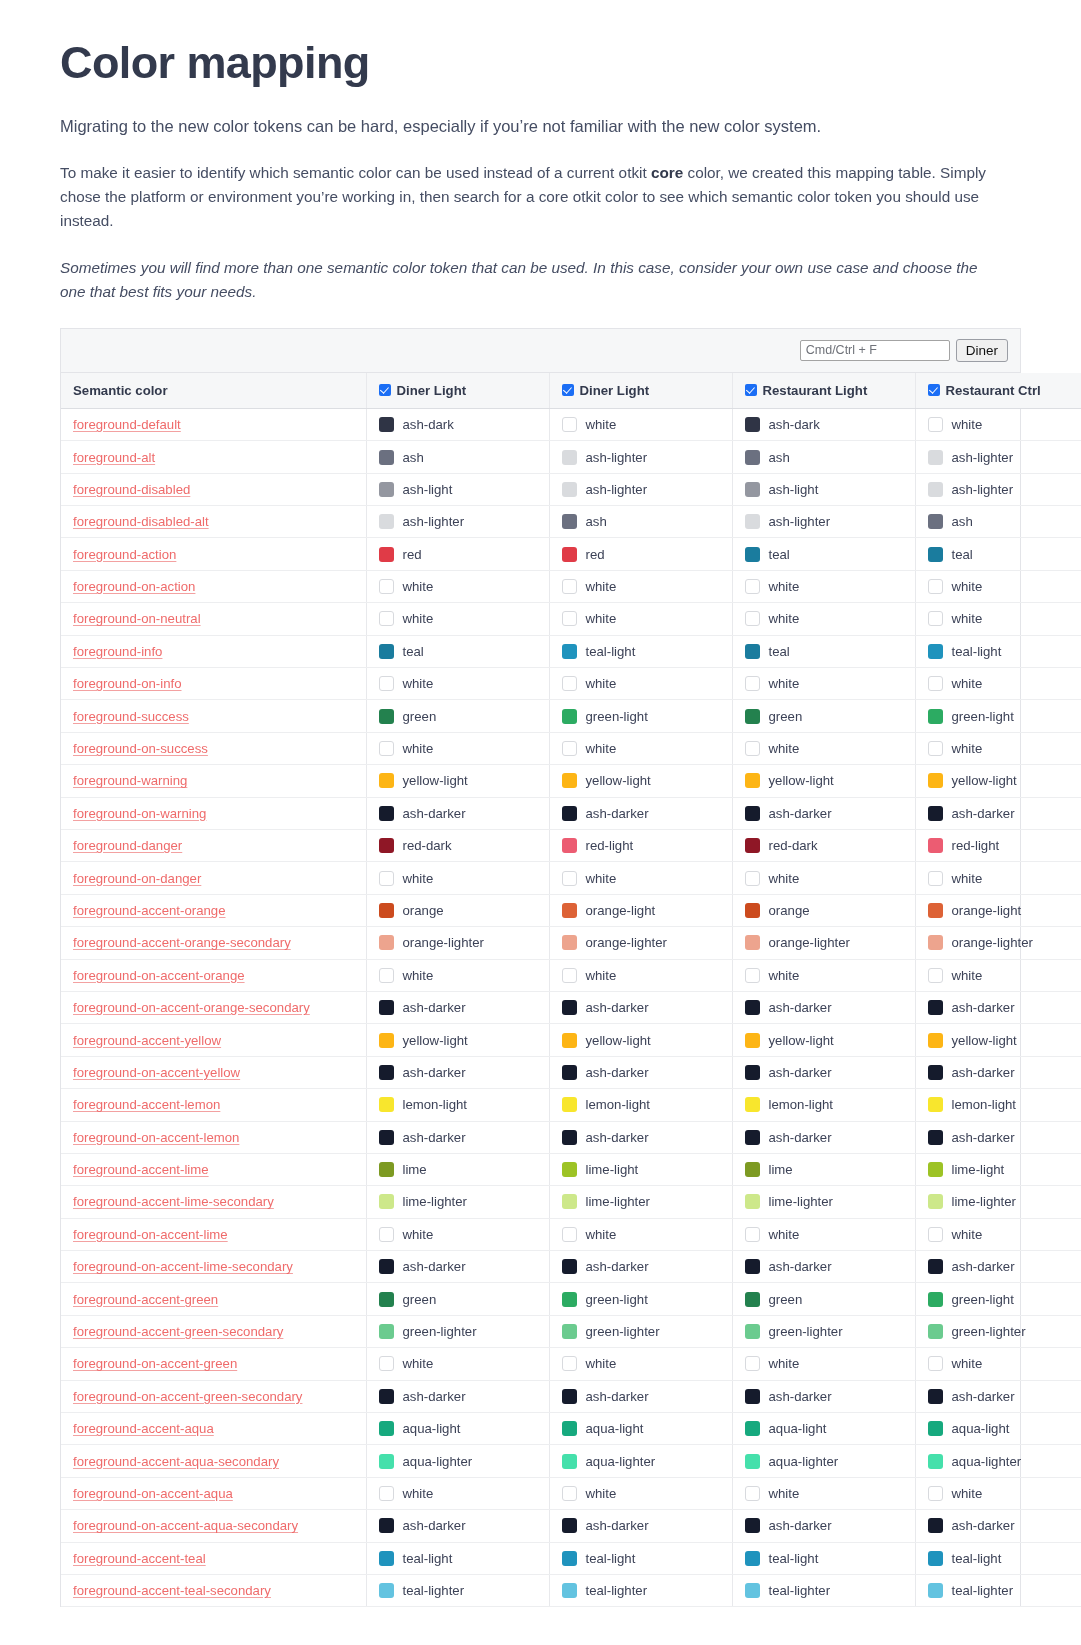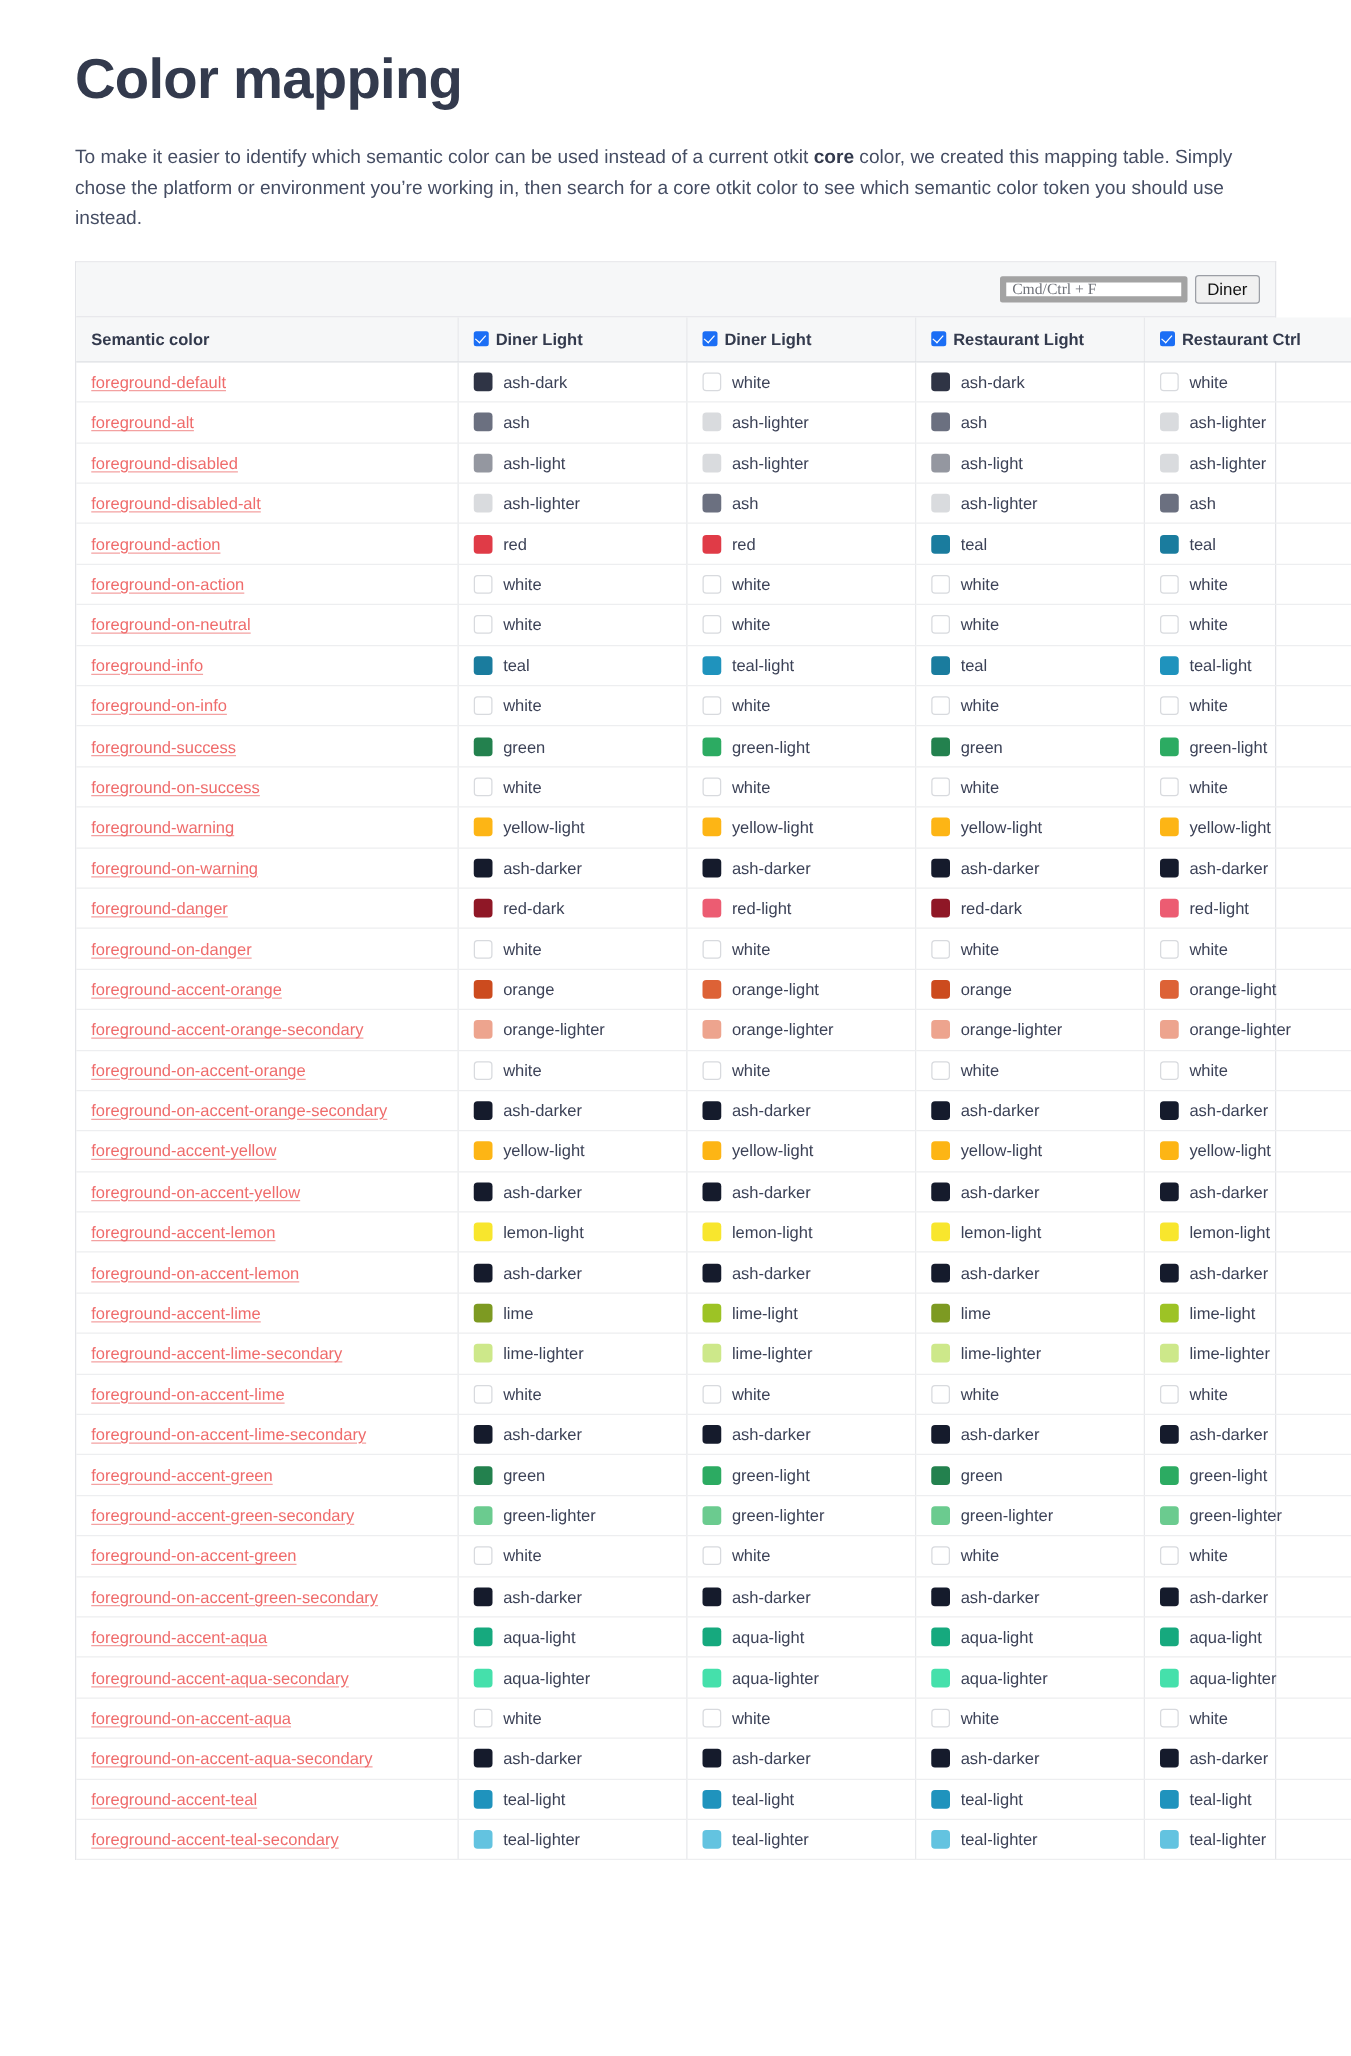--- a/index.html
+++ b/index.html
@@ -59,25 +59,25 @@
     height: 44px;
     display: flex;
     align-items: center;
     justify-content: flex-end;
     padding: 0 12px 0 0;
     gap: 6px;
   }
   .search-input {
     width: 150px;
     height: 21px;
-    font-family: Liberation Serif, serif;
+    font-family: Liberation Sans, sans-serif;
     font-size: 12.5px;
     color: #222;
     padding: 1px 5px;
-    border: 5px solid #a3a3a3;
+    border: 1px solid #a3a3a3;
     background: #fff;
     border-radius: 2px;
     outline: none;
   }
   .search-input::placeholder { color: #6f7279; }
   .search-btn {
     height: 23px;
     font-family: "Liberation Sans", sans-serif;
     font-size: 13.5px;
     color: #111;
@@ -166,23 +166,25 @@
   }
   .cname { color: #3c4257; font-size: 13.2px; white-space: nowrap; }
 </style>
 </head>
 <body>
 
 <div class="page">
 
   <h1 class="page-title">Color mapping</h1>
 
+  <p class="lede">Migrating to the new color tokens can be hard, especially if you’re not familiar with the new color system.</p>
 
   <p class="body-par"><span>To make it easier to identify which semantic color can be used instead of a current otkit </span><b>core</b><span> color, we created this mapping table. Simply chose the platform or environment you’re working in, then search for a core otkit color to see which semantic color token you should use instead.</span></p>
 
+  <p class="note">Sometimes you will find more than one semantic color token that can be used. In this case, consider your own use case and choose the one that best fits your needs.</p>
 
   <div class="table-wrap">
 
     <div class="search-bar">
       <input class="search-input" type="text" placeholder="Cmd/Ctrl + F" style="">
       <button class="search-btn">Diner</button>
     </div>
 
     <table class="map-table">
       <colgroup>

